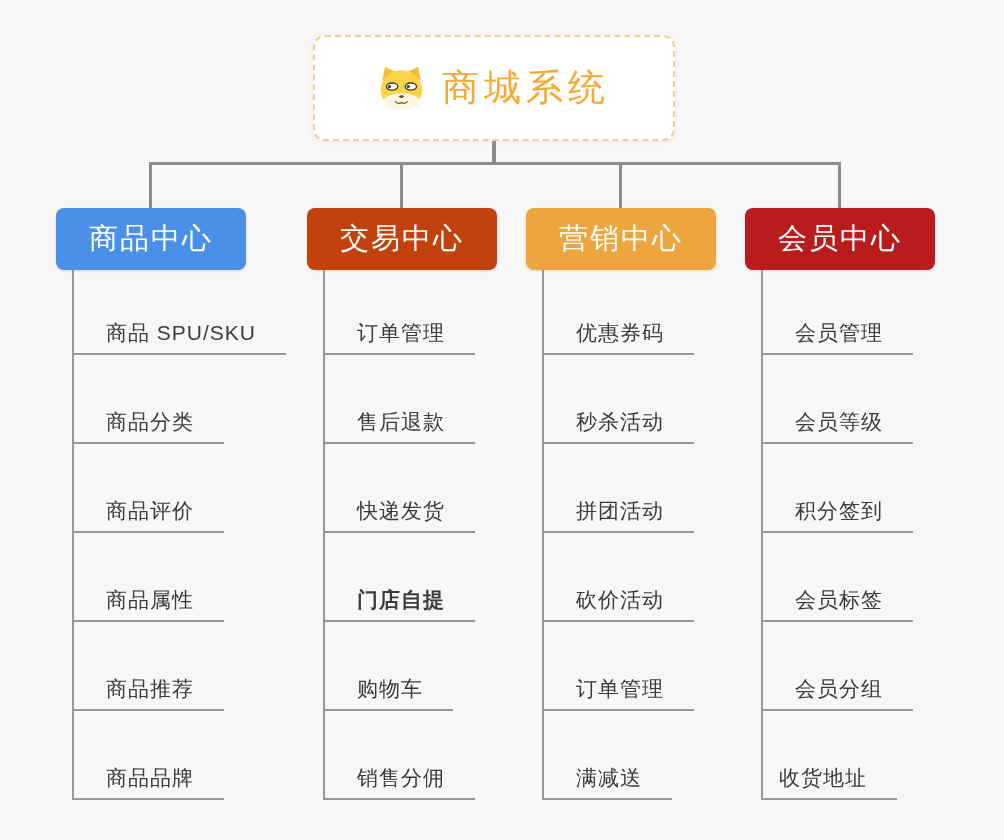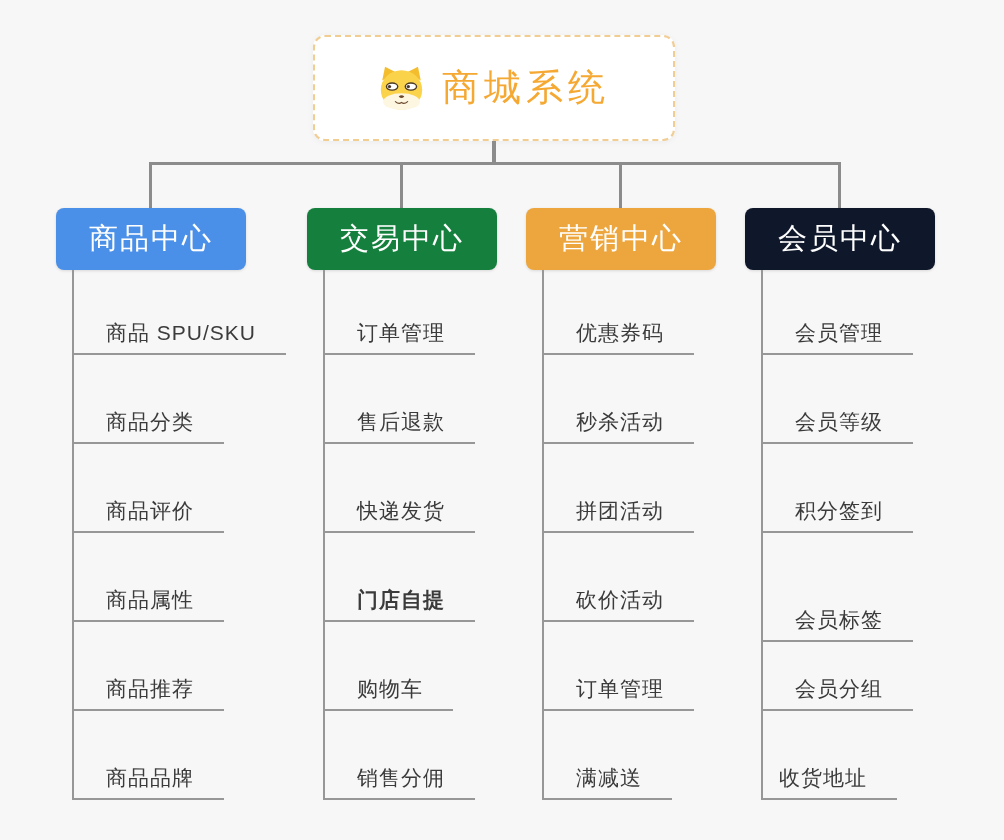--- a/index.html
+++ b/index.html
@@ -118,21 +118,21 @@
     <span class="leaf-label">商品推荐</span>
   </div>
 
   <div class="leaf" style="top: 558px;">
     <span class="leaf-label">商品品牌</span>
   </div>
 </div>
   </div>
 
   <div class="branch" style="left: 307px;">
-    <div class="branch-box" style="background: #15803d;">
+    <div class="branch-box" style="background: #c2410c;">
       <span class="branch-label">交易中心</span>
     </div>
     <div class="trunk"></div>
     <div class="leaves">
   <div class="leaf" style="top: 113px;">
     <span class="leaf-label">订单管理</span>
   </div>
 
   <div class="leaf" style="top: 202px;">
     <span class="leaf-label">售后退款</span>
@@ -182,38 +182,38 @@
     <span class="leaf-label">订单管理</span>
   </div>
 
   <div class="leaf" style="top: 558px;">
     <span class="leaf-label">满减送</span>
   </div>
 </div>
   </div>
 
   <div class="branch" style="left: 745px;">
-    <div class="branch-box" style="background: #0f172a;">
+    <div class="branch-box" style="background: #b91c1c;">
       <span class="branch-label">会员中心</span>
     </div>
     <div class="trunk"></div>
     <div class="leaves">
   <div class="leaf" style="top: 113px;">
     <span class="leaf-label">会员管理</span>
   </div>
 
   <div class="leaf" style="top: 202px;">
     <span class="leaf-label">会员等级</span>
   </div>
 
   <div class="leaf" style="top: 291px;">
     <span class="leaf-label">积分签到</span>
   </div>
 
-  <div class="leaf" style="top: 400px;">
+  <div class="leaf" style="top: 380px;">
     <span class="leaf-label">会员标签</span>
   </div>
 
   <div class="leaf" style="top: 469px;">
     <span class="leaf-label">会员分组</span>
   </div>
 
   <div class="leaf" style="top: 558px; padding-left: 18px;">
     <span class="leaf-label">收货地址</span>
   </div>

